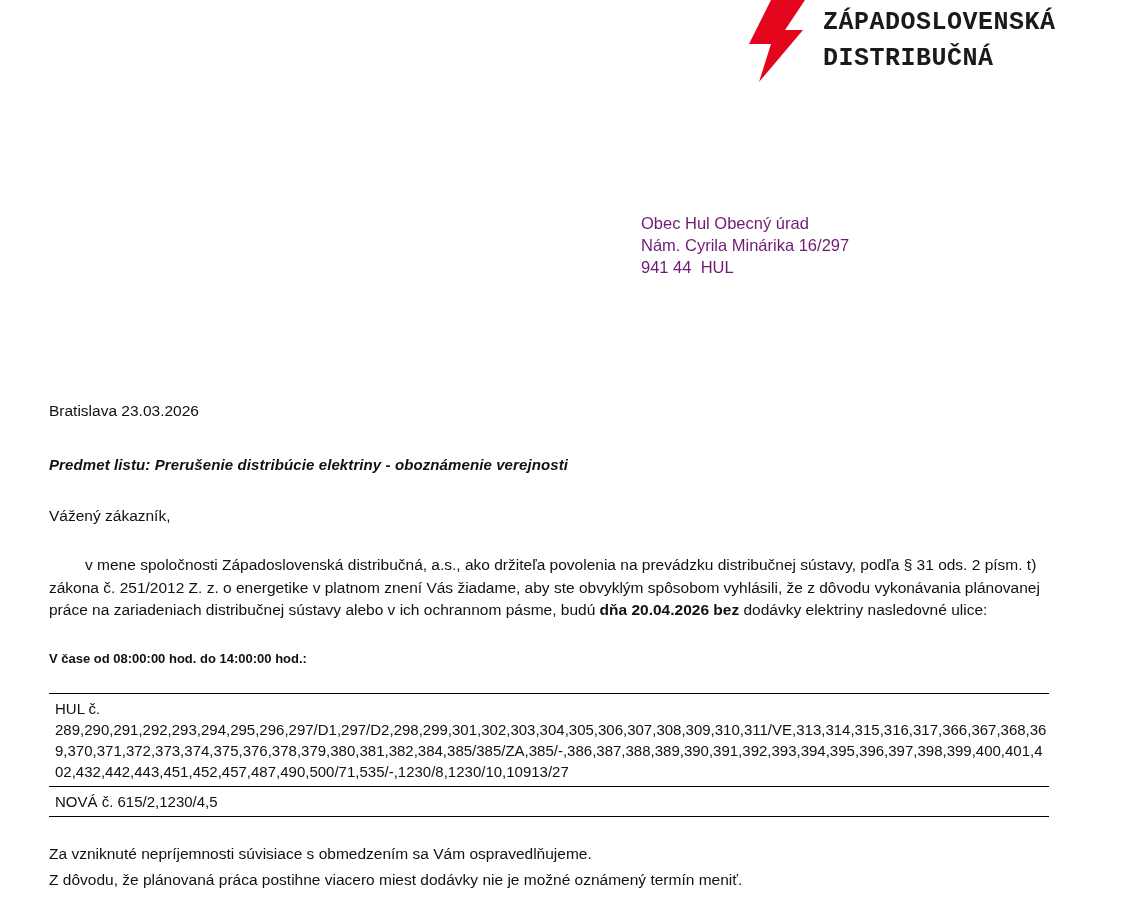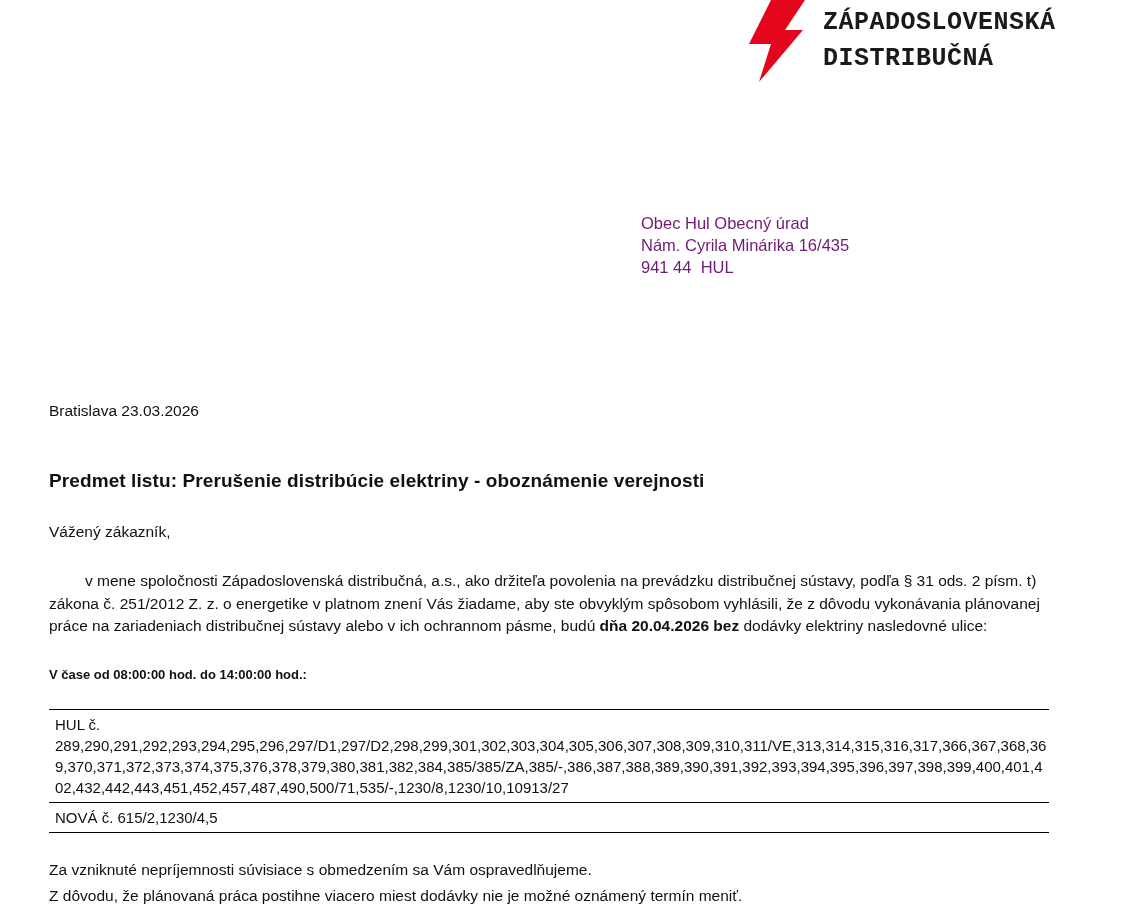--- a/index.html
+++ b/index.html
@@ -57,28 +57,29 @@
   .doc-body {
     position: absolute;
     top: 400px;
     left: 49px;
     width: 1030px;
     font-size: 15.5px;
     line-height: 21px;
     color: #111;
   }
   .place-date {
-    margin: 0 0 49px 0;
+    margin: 0 0 33px 0;
     font-size: 15.5px;
   }
   .subject {
     margin: 12px 0 30px 0;
     font-weight: bold;
-    font-size: 19px;
+    font-size: 15px;
     letter-spacing: 0.1px;
+    font-style: italic;
   }
   .salutation {
     margin: 0 0 28px 0;
     font-size: 15.5px;
   }
   .paragraph {
     margin: 0 0 26px 0;
     font-size: 15.5px;
     line-height: 22.5px;
     text-align: left;
@@ -125,21 +126,21 @@
     </svg>
   </span>
   <span class="logo-text">
     <span>ZÁPADOSLOVENSKÁ</span><br>
     <span>DISTRIBUČNÁ</span>
   </span>
 </div>
 
 <div class="address-block">
   <div>Obec Hul Obecný úrad</div>
-  <div>Nám. Cyrila Minárika 16/435</div>
+  <div>Nám. Cyrila Minárika 16/297</div>
   <div>941 44  HUL</div>
 </div>
 
 <div class="doc-body">
 
   <p class="place-date">Bratislava 23.03.2026</p>
 
   <p class="subject">Predmet listu: Prerušenie distribúcie elektriny - oboznámenie verejnosti</p>
 
   <p class="salutation">Vážený zákazník,</p>

